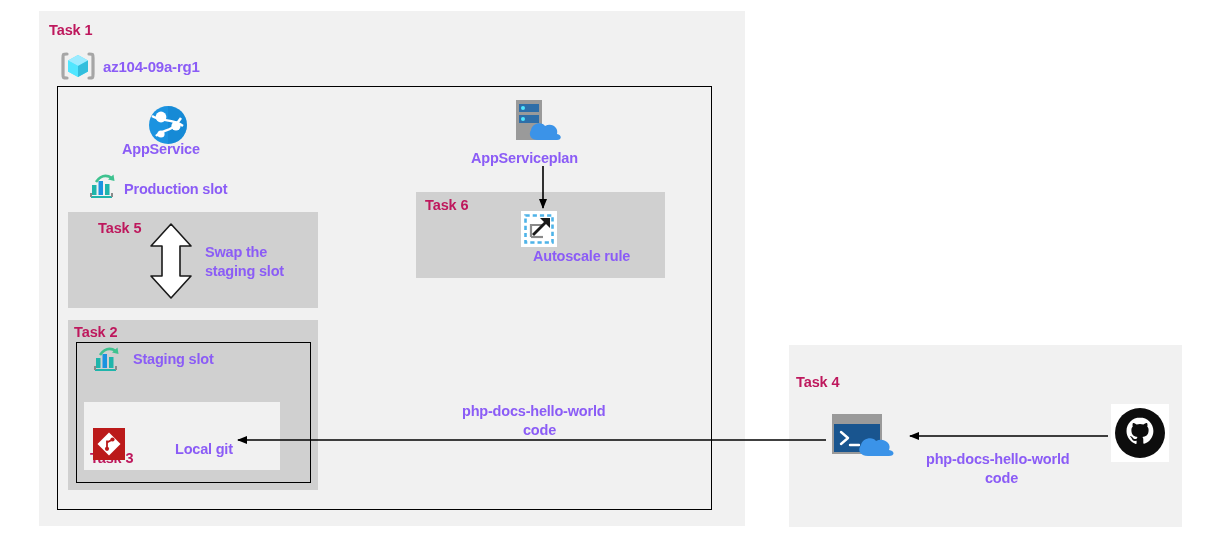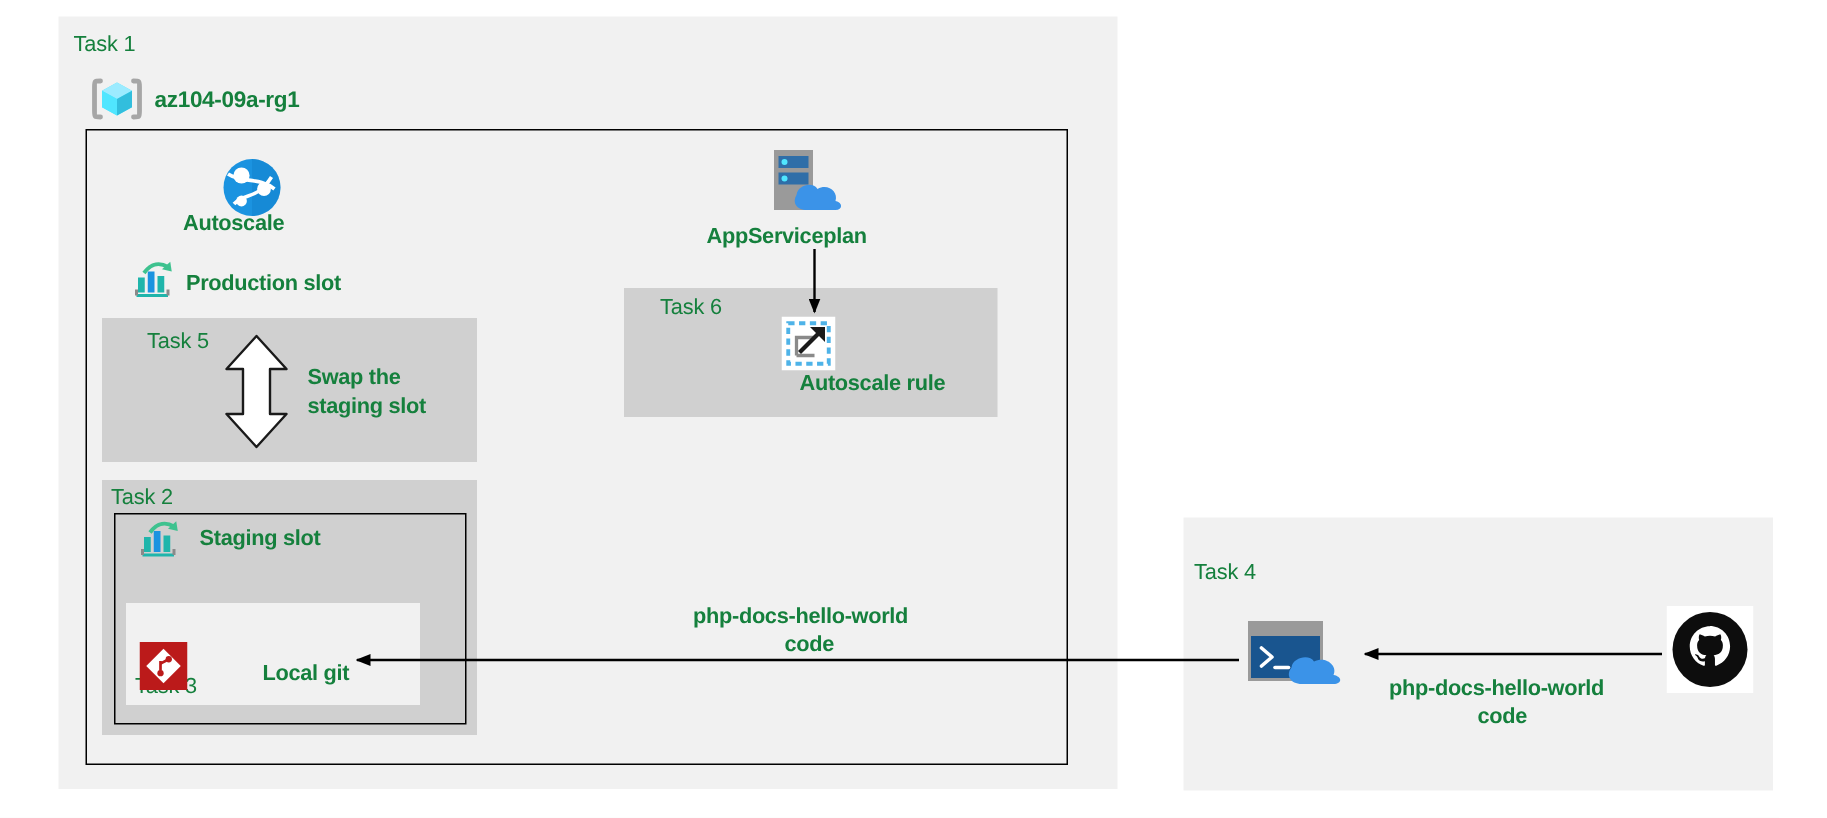--- a/index.html
+++ b/index.html
@@ -26,29 +26,29 @@
   }
   .group-mid {
     background: #d0d0d0;
   }
   .group-outline {
     background: #f1f1f1;
     border: 1.5px solid #000000;
   }
   .task-label {
     position: absolute;
-    color: #15803d;
-    font-weight: normal;
+    color: #be185d;
+    font-weight: bold;
     font-size: 14.5px;
     letter-spacing: -0.1px;
     white-space: nowrap;
   }
   .node-label {
     position: absolute;
-    color: #15803d;
+    color: #8b5cf6;
     font-weight: bold;
     font-size: 14.5px;
     white-space: nowrap;
     letter-spacing: -0.2px;
   }
   .node-label.center {
     text-align: center;
     white-space: normal;
     line-height: 1.25;
   }
@@ -90,21 +90,21 @@
     <svg width="42" height="42" viewBox="0 0 42 42">
       <circle cx="21" cy="21" r="19" fill="#1b93e0"></circle>
       <path d="M21 2 a19 19 0 0 1 0 38" fill="#0f7ac4" opacity="0.35"></path>
       <path d="M5 12 C14 18 26 14 36 22" stroke="#ffffff" stroke-width="2.4" fill="none"></path>
       <path d="M9 32 C16 24 24 30 34 14" stroke="#ffffff" stroke-width="2.4" fill="none"></path>
       <circle cx="14" cy="13" r="5.4" fill="#ffffff"></circle>
       <circle cx="29" cy="22" r="4.6" fill="#ffffff"></circle>
       <circle cx="14" cy="30" r="3.6" fill="#ffffff"></circle>
     </svg>
   </div>
-  <div class="node-label" style="left:122px; top:141px;">Autoscale</div>
+  <div class="node-label" style="left:122px; top:141px;">AppService</div>
 
   <div class="icon" style="left:88px; top:172px; width:30px; height:30px;">
     <svg width="30" height="30" viewBox="0 0 30 30">
       <rect x="4" y="13" width="4.5" height="10" fill="#1fb5ab"></rect>
       <rect x="10.5" y="9" width="4.5" height="14" fill="#1b93e0"></rect>
       <rect x="17" y="12" width="4.5" height="11" fill="#1fb5ab"></rect>
       <path d="M3 25 L24 25" stroke="#1fb5ab" stroke-width="2"></path>
       <path d="M3 25 L3 21" stroke="#8a8a8a" stroke-width="2"></path>
       <path d="M24 25 L24 21" stroke="#8a8a8a" stroke-width="2"></path>
       <path d="M8 10 C13 3 19 3 24 6" fill="none" stroke="#3ec28f" stroke-width="2.6"></path>
@@ -162,21 +162,21 @@
       <rect x="6" y="6" width="20" height="8" fill="#2f6ea8"></rect>
       <circle cx="10" cy="10" r="2" fill="#50e6ff"></circle>
       <rect x="6" y="17" width="20" height="8" fill="#2f6ea8"></rect>
       <circle cx="10" cy="21" r="2" fill="#50e6ff"></circle>
       <path d="M25 42 C18 42 15 37 18 32 C19 25 29 23 32 28 C39 24 46 30 44 36 C49 37 49 42 44 42 Z" fill="#3b93e8"></path>
     </svg>
   </div>
   <div class="node-label" style="left:471px; top:150px;">AppServiceplan</div>
 
   <div class="box group-mid" style="left:416px; top:192px; width:249px; height:86px;"></div>
-  <div class="task-label" style="left:440px; top:197px;">Task 6</div>
+  <div class="task-label" style="left:425px; top:197px;">Task 6</div>
   <div class="icon" style="left:521px; top:211px; width:36px; height:36px;">
     <svg width="36" height="36" viewBox="0 0 36 36">
       <rect x="0" y="0" width="36" height="36" fill="#ffffff"></rect>
       <rect x="4.5" y="4.5" width="27" height="27" fill="none" stroke="#4eb3e8" stroke-width="2.6" stroke-dasharray="4.2 3"></rect>
       <path d="M10 26 L10 14 L22 14" fill="none" stroke="#8a8a8a" stroke-width="2.2"></path>
       <path d="M22 26 L10 26" fill="none" stroke="#8a8a8a" stroke-width="2.2"></path>
       <path d="M12 24 L27 9" stroke="#1a1a1a" stroke-width="2.8"></path>
       <polygon points="29,7 29,17 19,7" fill="#1a1a1a"></polygon>
     </svg>
   </div>

